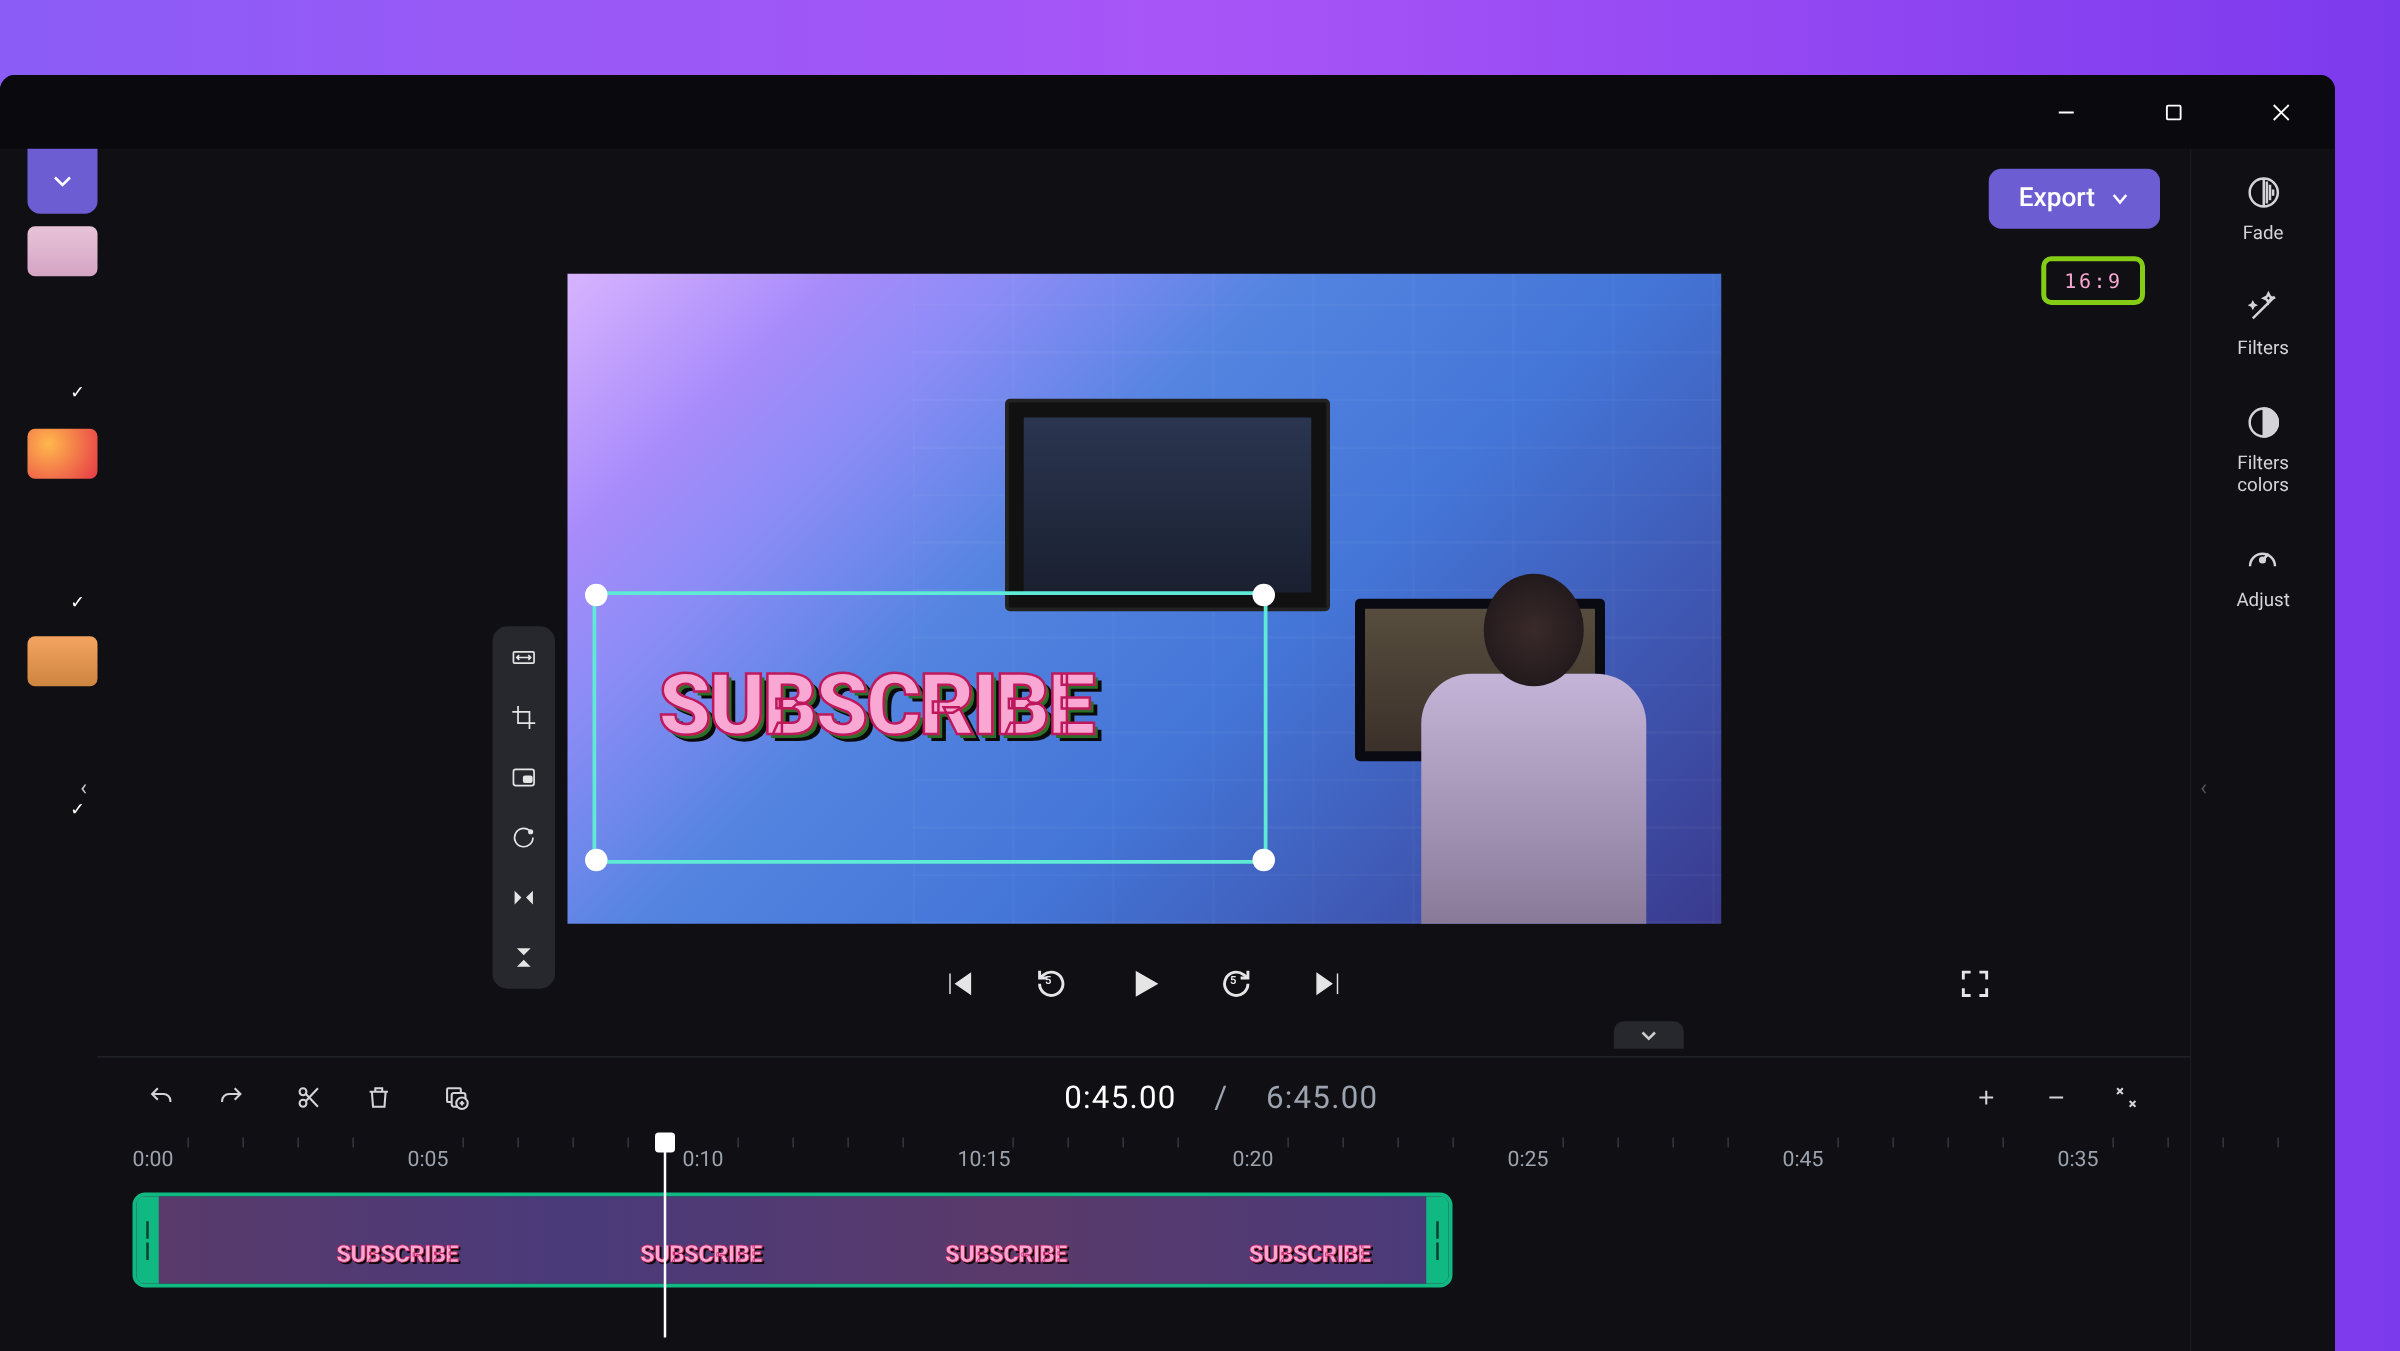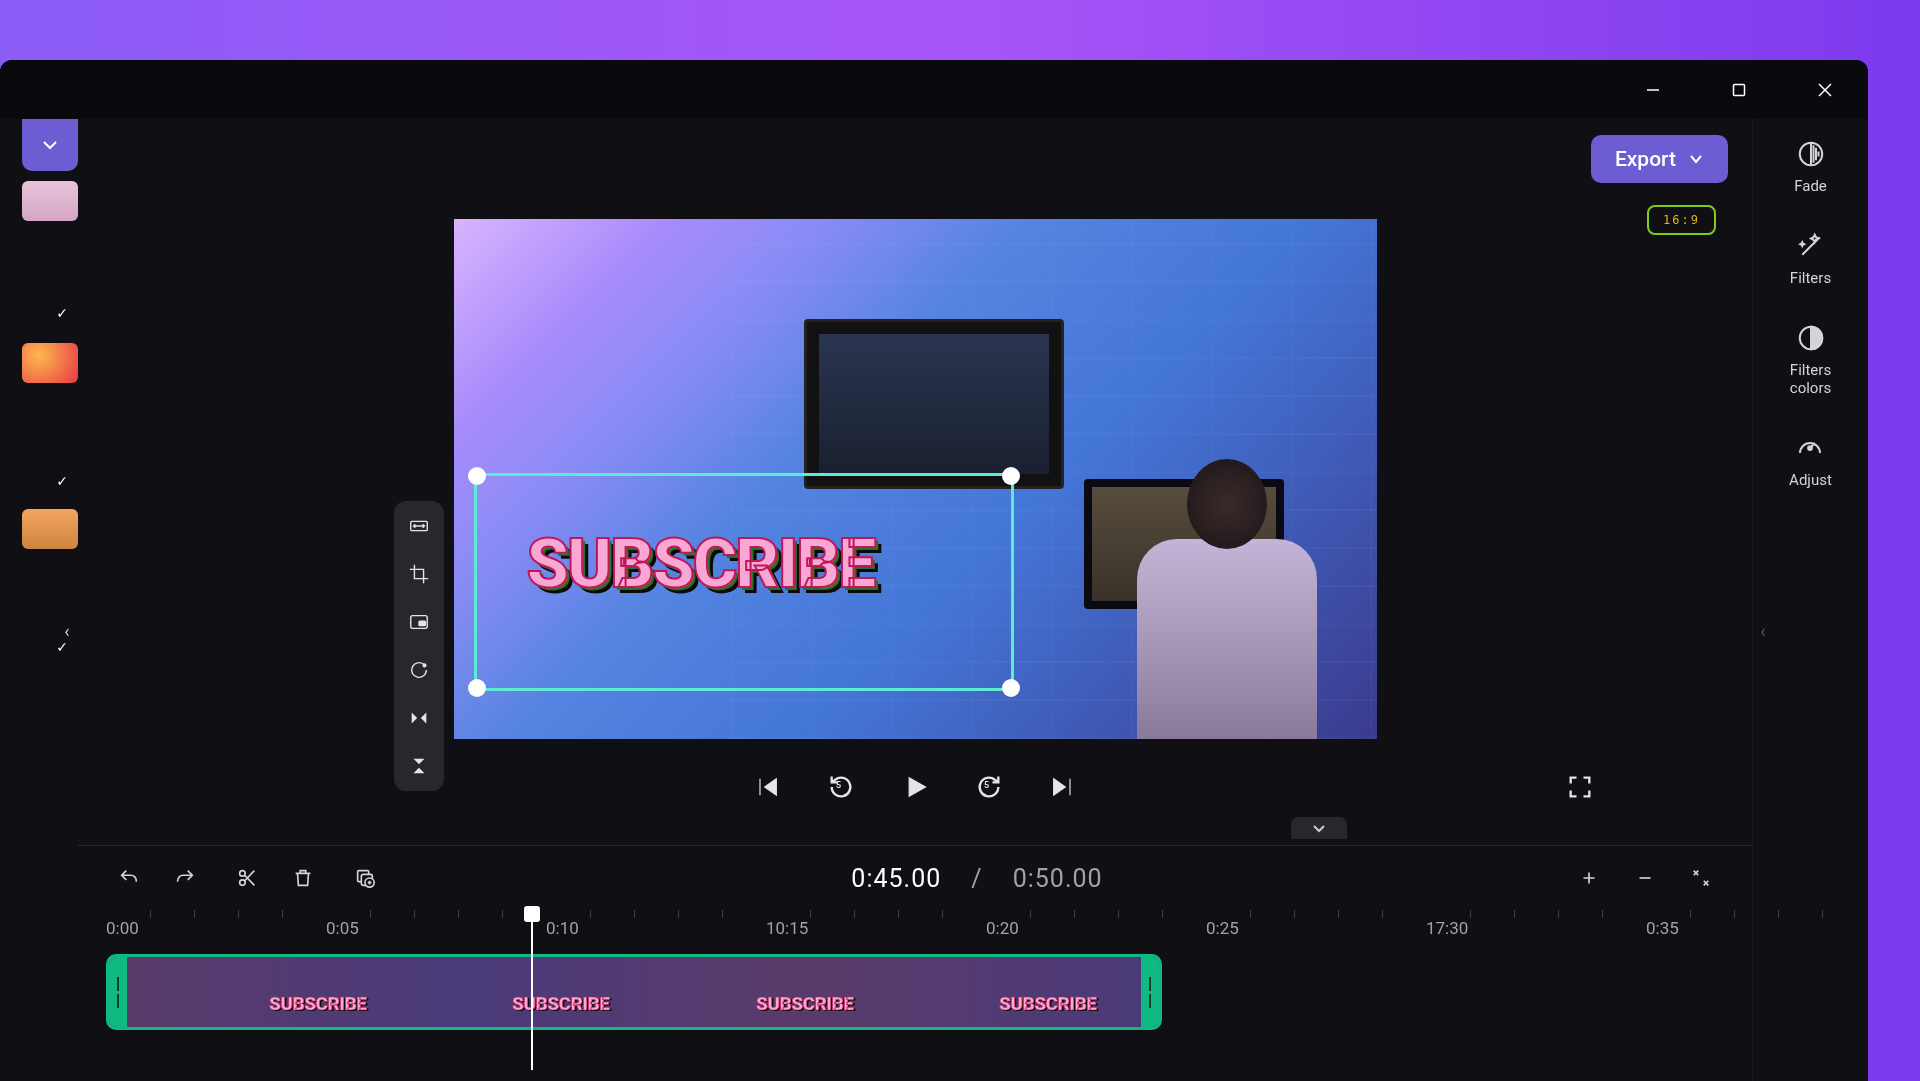--- a/index.html
+++ b/index.html
@@ -36,21 +36,21 @@
 #header { height:80px; display:flex; align-items:center; padding:0 24px 0 20px; }
 #breadcrumb { display:flex; align-items:center; gap:12px; color:#d4d4d8; font-size:23px; font-weight:400; }
 #proj-name { background:#27272e; padding:8px 18px; border-radius:10px; display:flex; align-items:center; gap:14px; color:#fff; }
 .more-dots { display:flex; flex-direction:column; gap:3px; padding:0 6px; cursor:pointer; }
 .more-dots span { width:3px; height:3px; background:#ccc; border-radius:50%; }
 #cloud-icon { margin-left:18px; cursor:pointer; }
 #export-btn { margin-left:auto; background:#6d5dd3; color:#fff; padding:12px 24px; border-radius:10px; display:flex; align-items:center; gap:12px; font-size:21px; font-weight:500; cursor:pointer; }
 #export-btn svg { width:16px; height:16px; stroke:#fff; stroke-width:2; fill:none; }
 
 
-#aspect-badge { position:absolute; top:86px; right:36px; border:2px solid #84cc16; color:#eab308; padding:6px 14px; border-radius:8px; font-family:monospace; font-size:12px; letter-spacing:2px; }
+#aspect-badge { position:absolute; top:86px; right:36px; border:4px solid #84cc16; color:#f9a8d4; padding:6px 14px; border-radius:8px; font-family:monospace; font-size:16px; letter-spacing:2px; }
 
 
 #preview-wrap { flex:1; display:flex; align-items:flex-start; justify-content:center; padding-top:20px; position:relative; }
 #preview { width:923px; height:520px; position:relative; }
 #preview-bg { position:absolute; inset:0; background:linear-gradient(135deg,#d8b4fe 0%,#a78bfa 15%,#8b8cf6 25%,#5484e0 40%,#4476d8 60%,#3a3a8e 100%); }
 
 #preview-bg::before { content:""; position:absolute; left:30%; top:0; right:0; bottom:0; background:
   repeating-linear-gradient(0deg,rgba(255,255,255,.05) 0 2px,transparent 2px 38px),
   repeating-linear-gradient(90deg,rgba(255,255,255,.04) 0 2px,transparent 2px 80px); opacity:.6; }
 
@@ -320,21 +320,21 @@
                 <rect x="8" y="8" width="12" height="12" rx="2"></rect>
                 <path d="M16 8V5a1 1 0 0 0-1-1H5a1 1 0 0 0-1 1v10a1 1 0 0 0 1 1h3"></path>
                 <circle cx="17" cy="17" r="5" fill="#0f0f14"></circle>
                 <path d="M17 15v4M15 17h4"></path>
               </svg>
             </div>
 
           <div id="timecode">
             <span>0:45.00</span>
             <span class="sep">/</span>
-            <span class="dur">0:50.00</span>
+            <span class="dur">6:45.00</span>
           </div>
 
           <div id="zoom-controls">
             <div class="tbtn">
                 <svg viewBox="0 0 24 24">
                   <path d="M12 6v12M6 12h12"></path>
                 </svg>
               </div>
             <div class="tbtn">
                 <svg viewBox="0 0 24 24">
@@ -374,21 +374,21 @@
             <div class="tick" style="left: 880px;">0:20</div>
             <div class="minor" style="left: 924px;"></div>
             <div class="minor" style="left: 968px;"></div>
             <div class="minor" style="left: 1012px;"></div>
             <div class="minor" style="left: 1056px;"></div>
             <div class="tick" style="left: 1100px;">0:25</div>
             <div class="minor" style="left: 1144px;"></div>
             <div class="minor" style="left: 1188px;"></div>
             <div class="minor" style="left: 1232px;"></div>
             <div class="minor" style="left: 1276px;"></div>
-            <div class="tick" style="left: 1320px;">17:30</div>
+            <div class="tick" style="left: 1320px;">0:45</div>
             <div class="minor" style="left: 1364px;"></div>
             <div class="minor" style="left: 1408px;"></div>
             <div class="minor" style="left: 1452px;"></div>
             <div class="minor" style="left: 1496px;"></div>
             <div class="tick" style="left: 1540px;">0:35</div>
             <div class="minor" style="left: 1584px;"></div>
             <div class="minor" style="left: 1628px;"></div>
             <div class="minor" style="left: 1672px;"></div>
             <div class="minor" style="left: 1716px;"></div>
           </div>

